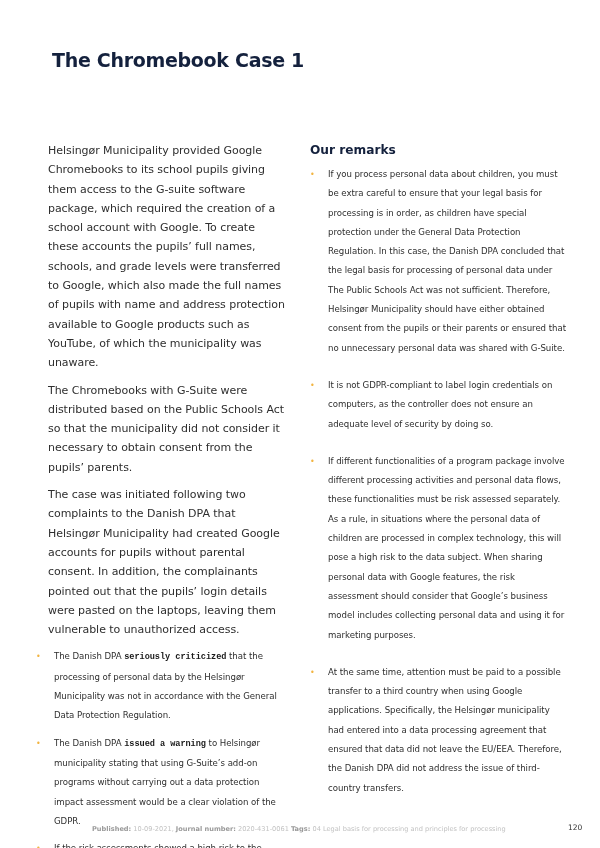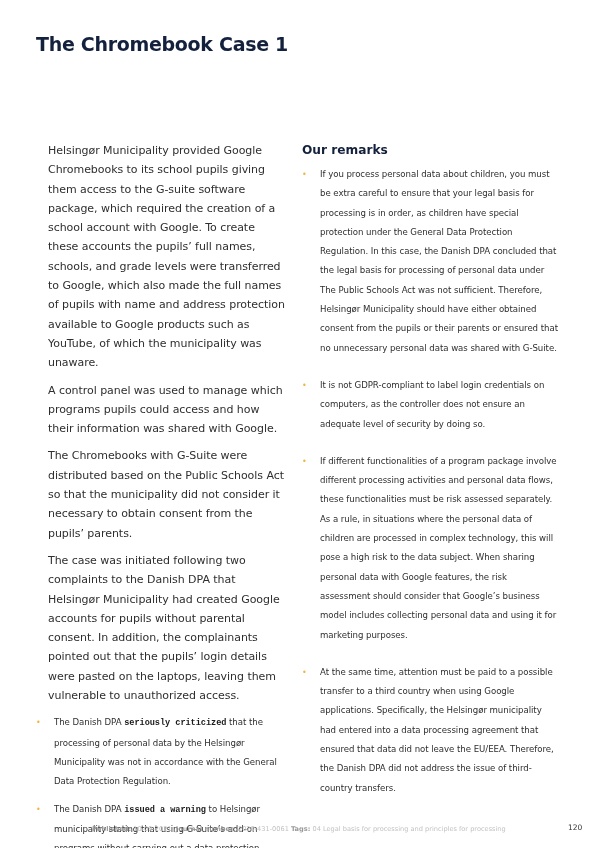--- a/index.html
+++ b/index.html
@@ -1,42 +1,41 @@
 <!DOCTYPE html>
 <html><head>
 <meta charset="utf-8">
 <style>
   html, body { margin: 0; padding: 0; background: #ffffff; }
   body { width: 600px; height: 848px; position: relative; overflow: hidden;
          font-family: "DejaVu Sans", sans-serif; color: #2b2b2b; }
-  .title { position: absolute; left: 36px; top: 33px; margin: 0;
+  .title { position: absolute; left: 36px; top: 33px; margin: 16px;
            font-size: 19px; font-weight: bold; color: #14213d; letter-spacing: -0.3px; }
   .col { position: absolute; top: 141px; }
   .col-left { left: 36px; width: 252px; }
-  .col-right { left: 302px; width: 256px; }
+  .col-right { left: 310px; width: 256px; }
   h2 { margin: 0 0 6px 0; font-size: 12.2px; font-weight: bold; color: #14213d; line-height: 18px; }
   h2.decision { margin-top: 6px; font-size: 12.4px; line-height: 20px; }
   p { margin: 0 0 8px 12px; font-size: 11px; line-height: 19.3px; color: #2e2e2e; letter-spacing: -0.05px; }
   ul { list-style: none; margin: 0; padding: 0; }
   li { position: relative; padding-left: 18px; font-size: 8.6px; line-height: 19.3px; color: #2e2e2e; letter-spacing: -0.05px; margin-bottom: 8px; }
   li .bullet { position: absolute; left: 0; top: 0; color: #f2b441; font-size: 8px; }
   .col-right li { margin-bottom: 18px; }
   b { color: #1a1a1a; font-family: Liberation Mono, monospace; }
   .footer { position: absolute; top: 825px; left: 92px; font-size: 6.6px; color: #c2c2c2; white-space: nowrap; }
   .footer .lbl { color: #9a9a9a; font-weight: bold; }
   .page-num { position: absolute; top: 823px; left: 552px; font-size: 7.5px; color: #333; margin-left: 16px; }
 </style>
 </head>
 <body>
 
 <h1 class="title">The Chromebook Case 1</h1>
 
 <div class="col col-left">
   <p>Helsingør Municipality provided Google Chromebooks to its school pupils giving them access to the G-suite software package, which required the creation of a school account with Google. To create these accounts the pupils’ full names, schools, and grade levels were transferred to Google, which also made the full names of pupils with name and address protection available to Google products such as YouTube, of which the municipality was unaware.</p>
-  <p>A control panel was used to manage which programs pupils could access and how their information was shared with Google.</p>
   <p>The Chromebooks with G-Suite were distributed based on the Public Schools Act so that the municipality did not consider it necessary to obtain consent from the pupils’ parents.</p>
   <p>The case was initiated following two complaints to the Danish DPA that Helsingør Municipality had created Google accounts for pupils without parental consent. In addition, the complainants pointed out that the pupils’ login details were pasted on the laptops, leaving them vulnerable to unauthorized access.</p>
 
   <ul>
     <li>
       <span class="bullet">•</span>
       <span>The Danish DPA </span><b>seriously criticized</b><span> that the processing of personal data by the Helsingør Municipality was not in accordance with the General Data Protection Regulation.</span>
     </li>
     <li>
       <span class="bullet">•</span>

